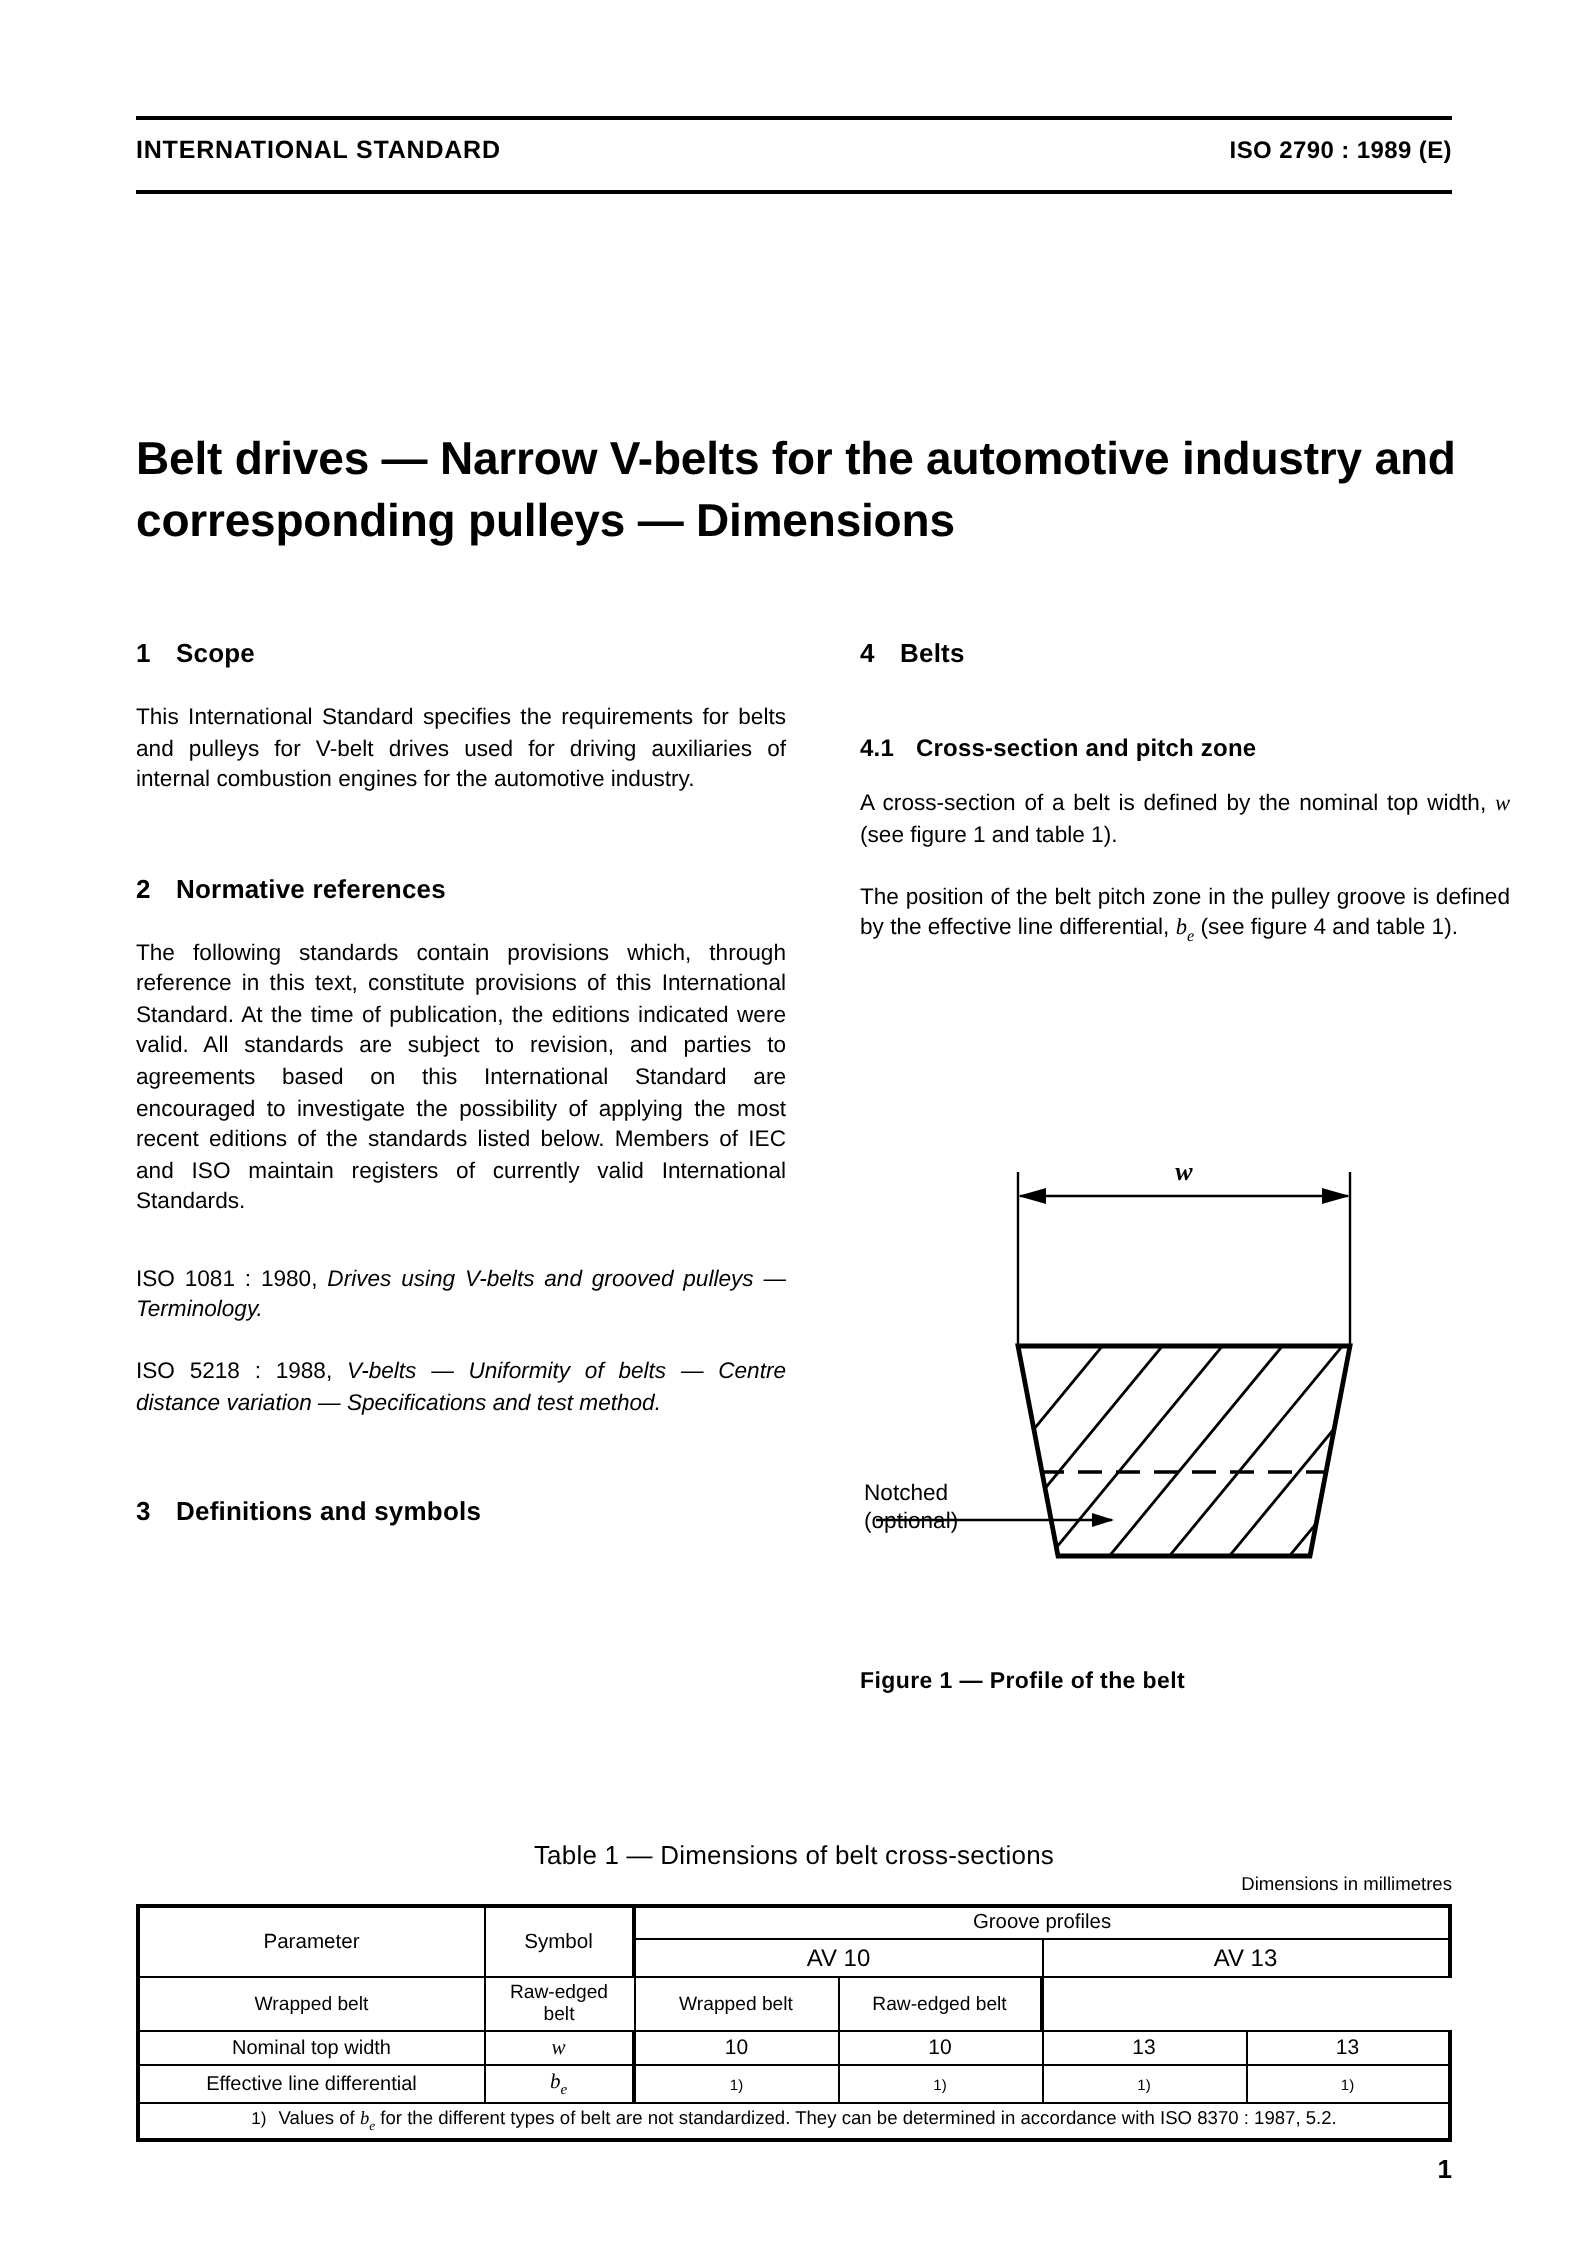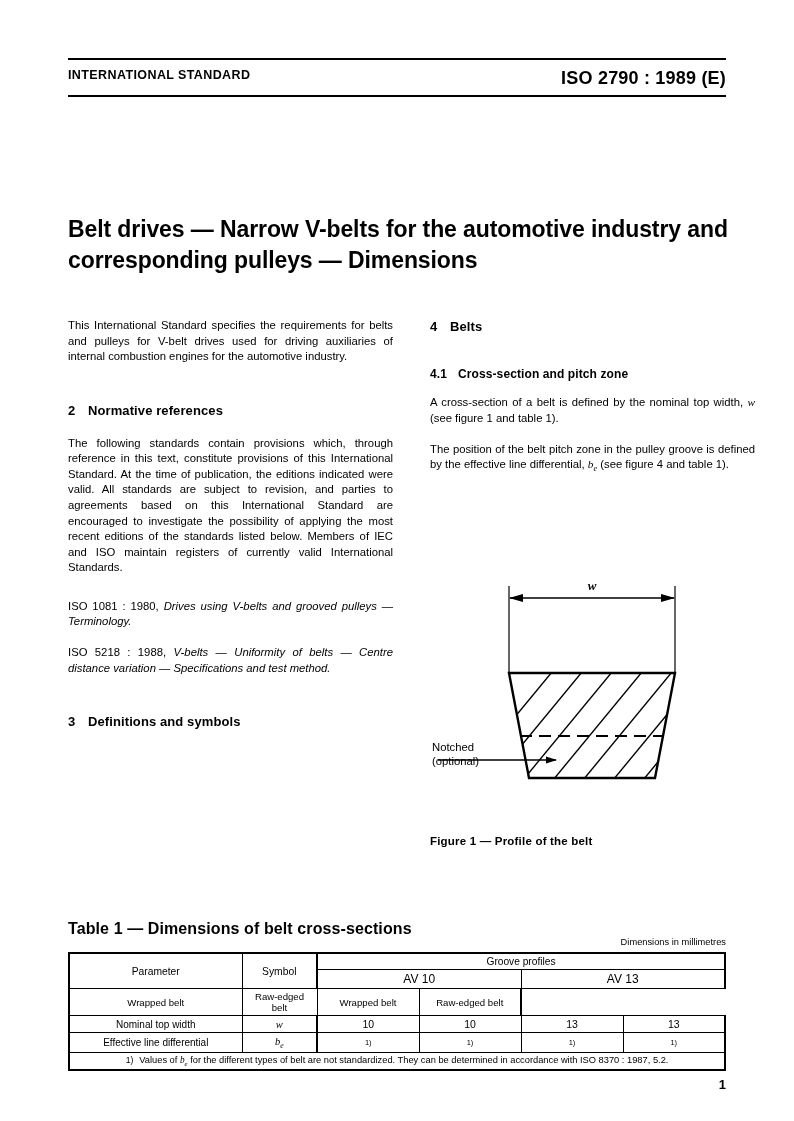--- a/index.html
+++ b/index.html
@@ -38,21 +38,21 @@
     left: 68px;
     top: 68px;
     font-size: 12.5px;
     font-weight: bold;
     letter-spacing: 0.4px;
   }
   .hdr-right {
     position: absolute;
     right: 68px;
     top: 68px;
-    font-size: 18px;
+    font-size: 12px;
     font-weight: bold;
     letter-spacing: 0.2px;
     text-align: center;
   }
 
   
   .doc-title {
     position: absolute;
     left: 68px;
     top: 214px;
@@ -127,23 +127,23 @@
     font-weight: bold;
     letter-spacing: 0.2px;
   }
 
   
   .table-title {
     position: absolute;
     left: 68px;
     top: 920px;
     width: 658px;
-    text-align: left;
-    font-size: 16px;
-    font-weight: bold;
+    text-align: center;
+    font-size: 13px;
+    font-weight: normal;
     letter-spacing: 0.1px;
   }
   .table-units {
     position: absolute;
     right: 68px;
     top: 937px;
     font-size: 9.3px;
   }
 
   table.dims {
@@ -218,20 +218,23 @@
 
   <div class="rule rule-top"></div>
   <div class="hdr-left">INTERNATIONAL STANDARD</div>
   <div class="hdr-right">ISO 2790 : 1989 (E)</div>
   <div class="rule rule-bot"></div>
 
   <div class="doc-title">Belt drives — Narrow V-belts for the automotive industry and corresponding pulleys — Dimensions</div>
 
   <div class="col col-left">
 
+    <h2 class="sec">
+      <span class="num">1</span><span>Scope</span>
+    </h2>
     <p class="body">This International Standard specifies the requirements for belts and pulleys for V-belt drives used for driving auxiliaries of internal combustion engines for the automotive industry.</p>
 
     <div class="gap-lg"></div>
 
     <h2 class="sec">
       <span class="num">2</span><span>Normative references</span>
     </h2>
     <p class="body">The following standards contain provisions which, through reference in this text, constitute provisions of this International Standard. At the time of publication, the editions indicated were valid. All standards are subject to revision, and parties to agreements based on this International Standard are encouraged to investigate the possibility of applying the most recent editions of the standards listed below. Members of IEC and ISO maintain registers of currently valid International Standards.</p>
 
     <div class="gap-sm"></div>

